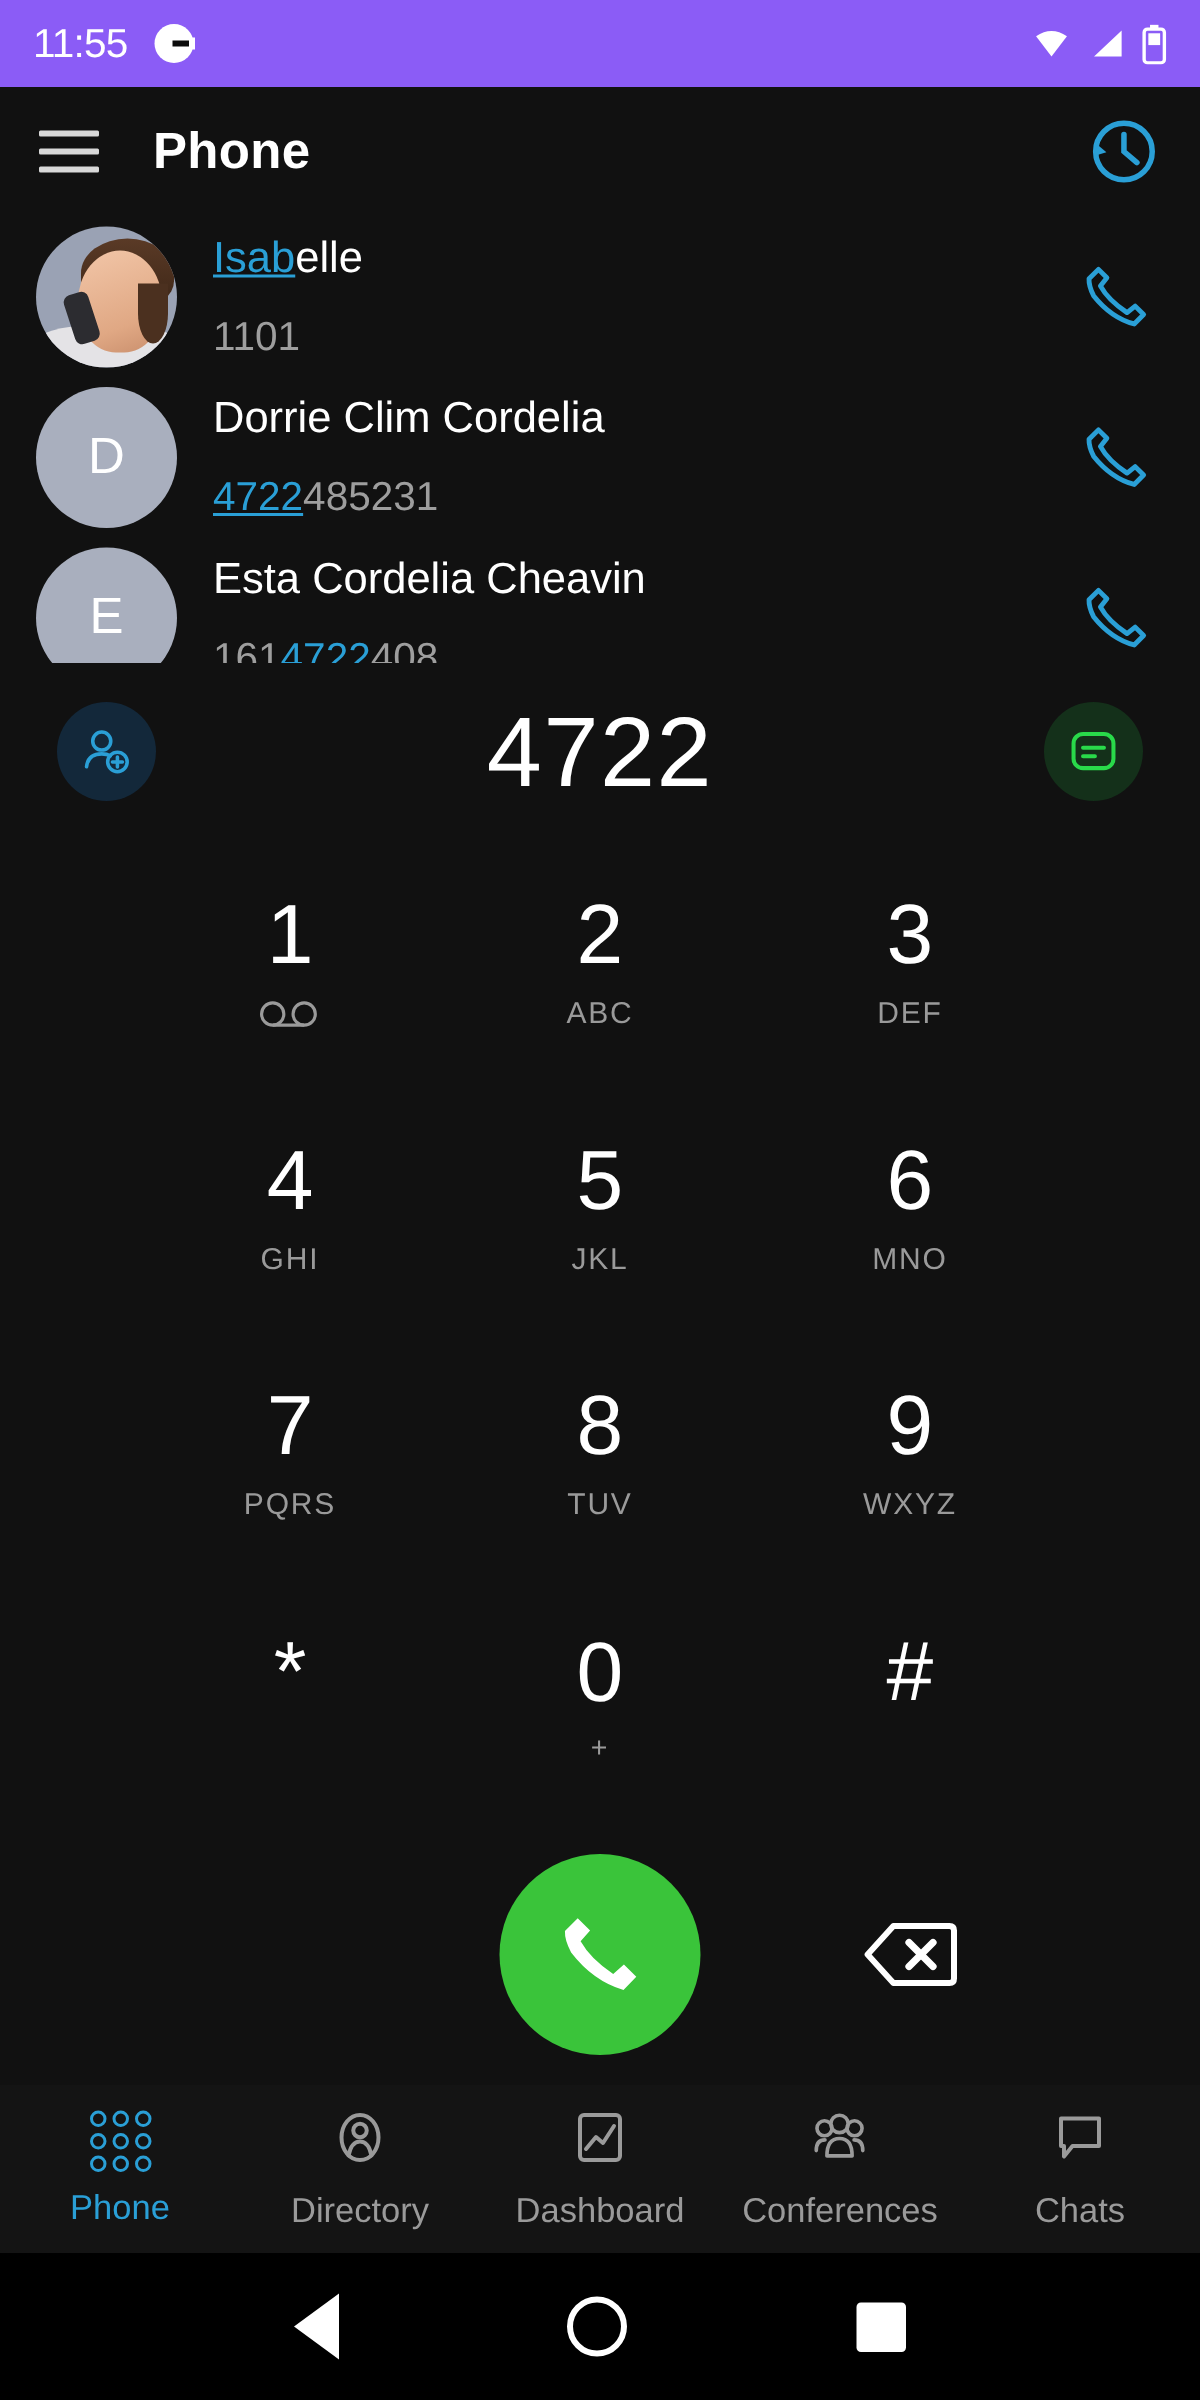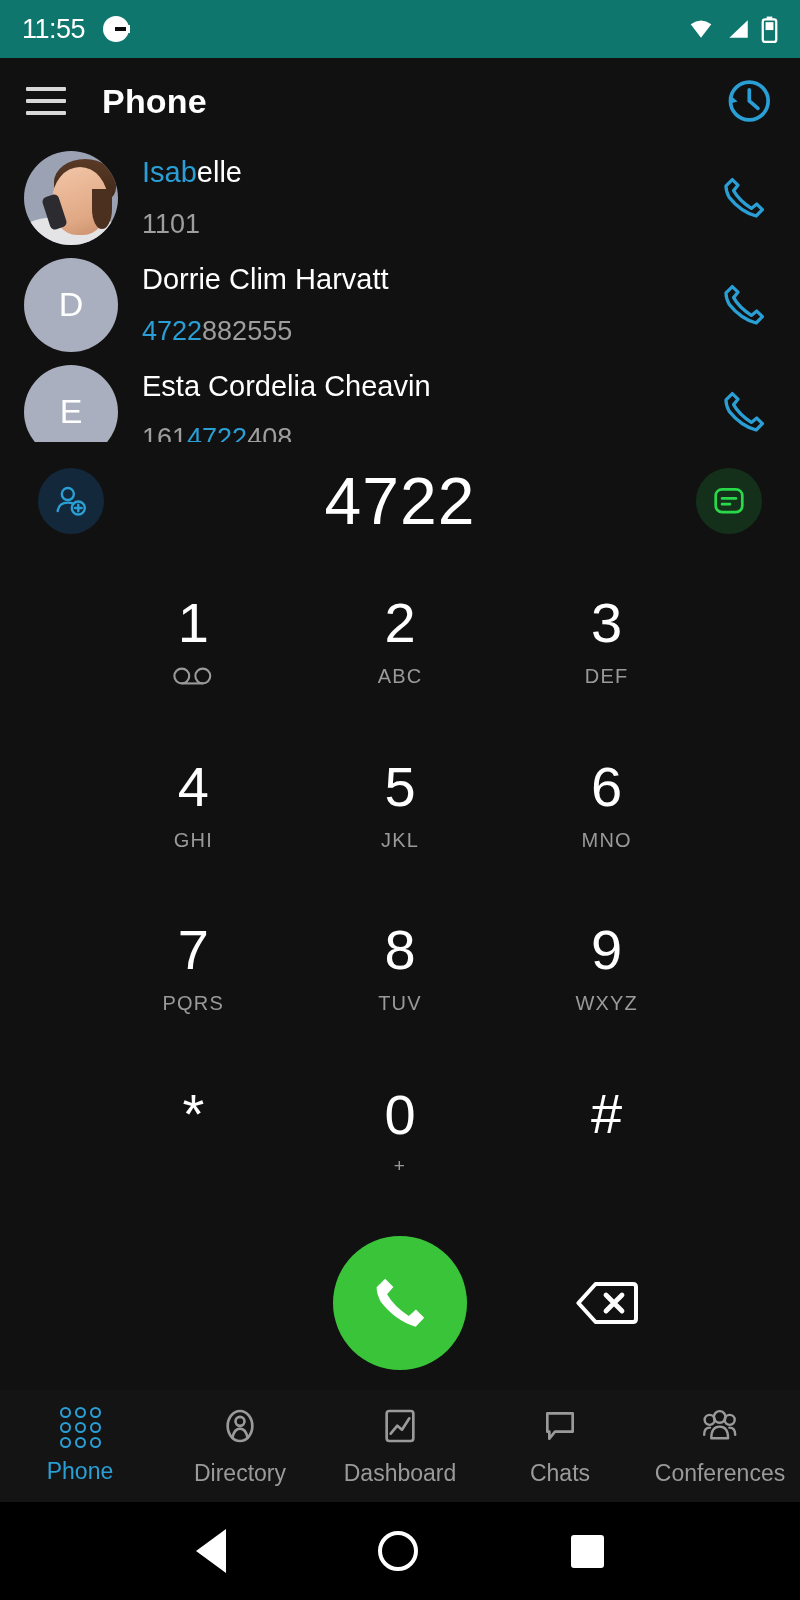--- a/index.html
+++ b/index.html
@@ -12,21 +12,21 @@
   #screen {
     position:relative;
     width:800px; height:1600px;
     background:#111111;
     display:flex; flex-direction:column;
   }
 
   
   .statusbar {
     height:58px; flex:0 0 58px;
-    background:#0f766e;
+    background:#8b5cf6;
     display:flex; align-items:center;
     padding:0 22px;
     color:#fff;
   }
   .status-left { display:flex; align-items:center; gap:18px; }
   .status-time { font-size:27px; letter-spacing:-0.5px; }
   .app-dot {
     width:26px; height:26px; border-radius:50%;
     background:#fff; position:relative;
   }
@@ -98,21 +98,21 @@
   }
   .contact-info { margin-left:24px; flex:1; min-width:0; }
   .contact-name {
     font-size:29px; color:#ffffff; line-height:1.25;
     white-space:nowrap;
   }
   .contact-number {
     font-size:27px; color:#9e9e9e; line-height:1.28; margin-top:17px;
     white-space:nowrap;
   }
-  .hl { color:#2a9fd6; }
+  .hl { color:#2a9fd6;text-decoration:underline; }
   .row-call { flex:0 0 64px; display:flex; justify-content:center; cursor:pointer; }
 
   
   .dialarea {
     flex:0 0 118px;
     display:flex; align-items:center;
     padding:0 38px;
     position:relative;
   }
   .round-btn {
@@ -271,22 +271,22 @@
           <path d="M6.6 3.5 L9.2 6.1 L7.2 8.6 Q9.6 13 15.4 16.8 L17.9 14.8 L20.5 17.4 L17.6 20.3 Q10.5 18.4 5.1 11.6 Q3.6 8.6 3.7 6.4 Z" fill="none" stroke="#2a9fd6" stroke-width="1.5" stroke-linejoin="round"></path>
         </svg>
       </div>
     </div>
 
     <div class="contact-row">
       <div class="avatar">
         <span>D</span>
       </div>
       <div class="contact-info">
-        <div class="contact-name"><span class="hl"></span><span>Dorrie Clim Harvatt</span></div>
-        <div class="contact-number"><span></span><span class="hl">4722</span><span>882555</span></div>
+        <div class="contact-name"><span class="hl"></span><span>Dorrie Clim Cordelia</span></div>
+        <div class="contact-number"><span></span><span class="hl">4722</span><span>485231</span></div>
       </div>
       <div class="row-call">
         <svg width="52" height="52" viewBox="0 0 24 24">
           <path d="M6.6 3.5 L9.2 6.1 L7.2 8.6 Q9.6 13 15.4 16.8 L17.9 14.8 L20.5 17.4 L17.6 20.3 Q10.5 18.4 5.1 11.6 Q3.6 8.6 3.7 6.4 Z" fill="none" stroke="#2a9fd6" stroke-width="1.5" stroke-linejoin="round"></path>
         </svg>
       </div>
     </div>
 
     <div class="contact-row">
       <div class="avatar">
@@ -429,45 +429,45 @@
     </div>
 
     <div class="nav-item">
       <span>
         <svg width="40" height="40" viewBox="0 0 24 24">
           <rect x="4" y="3" width="16" height="18" rx="1.6" fill="none" stroke="#9a9a9a" stroke-width="1.6"></rect>
           <path d="M6.4 16.6 L10.4 11.8 L13.2 14.2 L17.6 7.4" fill="none" stroke="#9a9a9a" stroke-width="1.6" stroke-linejoin="round" stroke-linecap="round"></path>
         </svg>
       </span>
       <span class="nav-label">Dashboard</span>
-    </div>
-
-    <div class="nav-item">
-      <span>
-        <svg width="40" height="40" viewBox="0 0 24 24">
-          <path d="M4.4 4.4 L19.6 4.4 L19.6 15.4 L9 15.4 L5.6 19.6 L5.6 15.4 L4.4 15.4 Z" fill="none" stroke="#9a9a9a" stroke-width="1.6" stroke-linejoin="round"></path>
-        </svg>
-      </span>
-      <span class="nav-label">Chats</span>
     </div>
 
     <div class="nav-item">
       <span>
         <svg width="42" height="40" viewBox="0 0 26 24">
           <circle cx="12.8" cy="6.4" r="3.6" fill="none" stroke="#9a9a9a" stroke-width="1.5"></circle>
           <circle cx="6.6" cy="8.2" r="3.1" fill="none" stroke="#9a9a9a" stroke-width="1.5"></circle>
           <circle cx="19" cy="8.2" r="3.1" fill="none" stroke="#9a9a9a" stroke-width="1.5"></circle>
           <path d="M7.6 19.6 Q7.6 12.4 12.8 12.4 Q18 12.4 18 19.6 Z" fill="none" stroke="#9a9a9a" stroke-width="1.5" stroke-linejoin="round"></path>
           <path d="M3.2 17.4 Q3.2 13 6.8 13" fill="none" stroke="#9a9a9a" stroke-width="1.5" stroke-linecap="round"></path>
           <path d="M22.4 17.4 Q22.4 13 18.8 13" fill="none" stroke="#9a9a9a" stroke-width="1.5" stroke-linecap="round"></path>
         </svg>
       </span>
       <span class="nav-label">Conferences</span>
     </div>
 
+    <div class="nav-item">
+      <span>
+        <svg width="40" height="40" viewBox="0 0 24 24">
+          <path d="M4.4 4.4 L19.6 4.4 L19.6 15.4 L9 15.4 L5.6 19.6 L5.6 15.4 L4.4 15.4 Z" fill="none" stroke="#9a9a9a" stroke-width="1.6" stroke-linejoin="round"></path>
+        </svg>
+      </span>
+      <span class="nav-label">Chats</span>
+    </div>
+
   </div>
 
   <div class="sysnav">
     <div class="sys-back"></div>
     <div class="sys-home"></div>
     <div class="sys-recent"></div>
   </div>
 
 </div>
 

